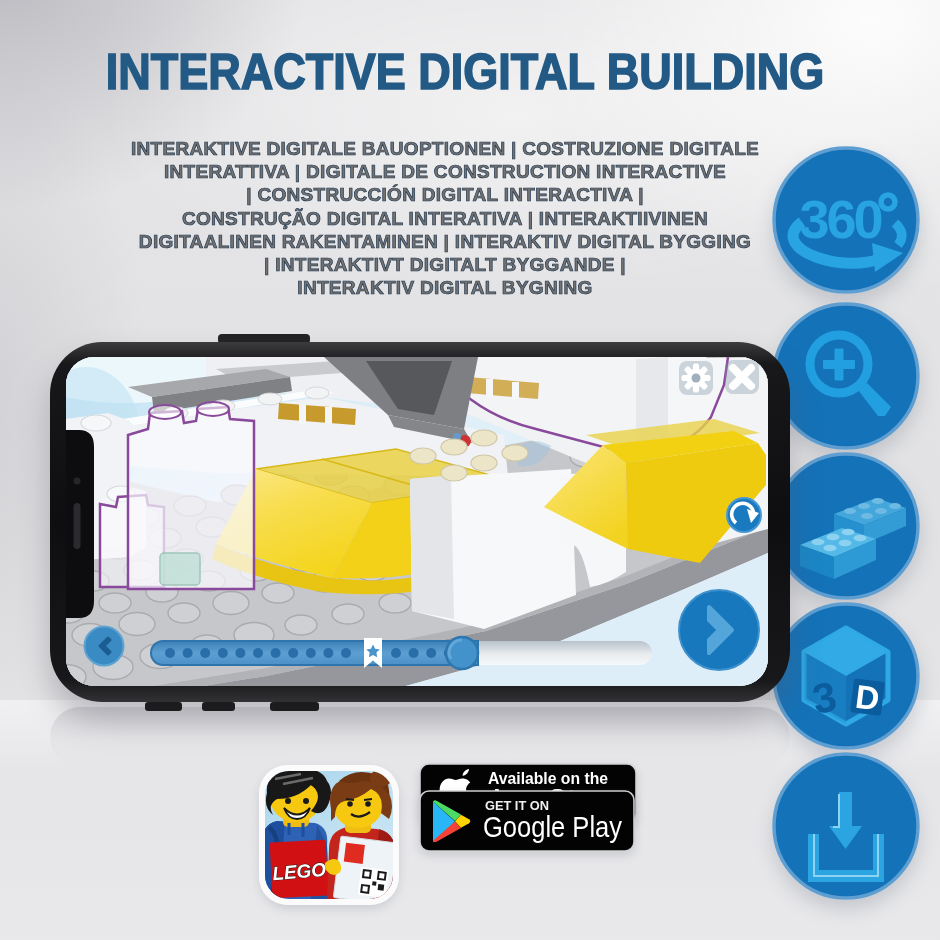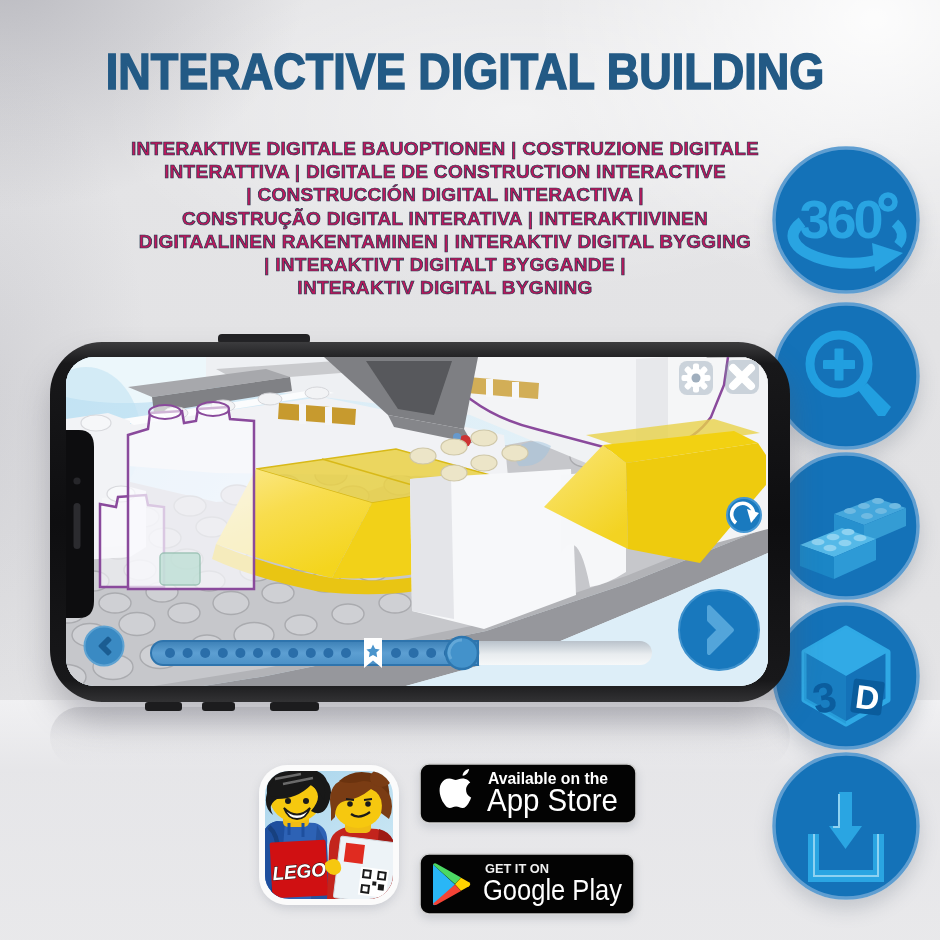--- a/index.html
+++ b/index.html
@@ -21,21 +21,21 @@
 </div>
 
 <div class="abs" style="left:0;top:700px;width:940px;height:240px;
   background:linear-gradient(180deg, #f4f4f6 0%, #e6e6e9 30%, #e9e9eb 100%);opacity:.8;"></div>
 
 <div class="abs" id="title" style="left:0;top:43px;width:930px;text-align:center;
   font-weight:bold;font-size:50px;color:#235a85;letter-spacing:0px;-webkit-text-stroke:1.6px #235a85;
   transform:scaleX(0.90);transform-origin:465px 0;white-space:nowrap;">INTERACTIVE DIGITAL BUILDING</div>
 
 <div class="abs" id="subs" style="left:2px;top:137px;width:886px;text-align:center;
-  font-weight:bold;font-size:19px;line-height:23.2px;color:#be185d;white-space:nowrap;letter-spacing:0.3px;
+  font-weight:bold;font-size:19px;line-height:23.2px;color:#737373;white-space:nowrap;letter-spacing:0.3px;
   -webkit-text-stroke:0.7px #22374e;transform:scaleX(1);transform-origin:443px 0;">
 INTERAKTIVE DIGITALE BAUOPTIONEN | COSTRUZIONE DIGITALE<br>
 INTERATTIVA | DIGITALE DE CONSTRUCTION INTERACTIVE<br>
 | CONSTRUCCIÓN DIGITAL INTERACTIVA |<br>
 CONSTRUÇÃO DIGITAL INTERATIVA | INTERAKTIIVINEN<br>
 DIGITAALINEN RAKENTAMINEN | INTERAKTIV DIGITAL BYGGING<br>
 | INTERAKTIVT DIGITALT BYGGANDE |<br>
 INTERAKTIV DIGITAL BYGNING
 </div>
 
@@ -454,21 +454,21 @@
   <rect x="1" y="1" width="216" height="59" rx="9" fill="#030303" stroke="#cfcfcf" stroke-width="1.6"></rect>
 
   <g fill="#ffffff" transform="translate(-5.5,-3.5) scale(1.22)">
     <path d="M40.5,13.3 c2.6-0.6 4.8-2.9 5.1-5.6 c-2.7,0.3-5.2,2.6-5.4,5.4 Z"></path>
     <path d="M40,15.5 c-2.2,0-4.2,1.3-5.4,1.3 c-1.3,0-3.2-1.2-5.3-1.2 c-2.7,0-5.2,1.6-6.6,4 c-2.8,4.9-0.7,12.1 2,16.1 c1.3,2 2.9,4.2 5,4.1 c2-0.1,2.8-1.3,5.2-1.3 c2.4,0,3.1,1.3,5.3,1.3 c2.2,0,3.6-2,4.9-4 c1.5-2.3,2.1-4.5,2.2-4.6 c-0.1-0.1-4.2-1.6-4.2-6.4 c0-4,3.3-5.9,3.4-6 c-1.8-2.7-4.7-3.2-5.7-3.3 C43.1,15.2 41.1,15.5 40,15.5 Z"></path>
   </g>
   <text x="69" y="21" font-family="Liberation Sans,sans-serif" font-weight="bold" font-size="16" fill="#fff" textLength="120" lengthAdjust="spacingAndGlyphs">Available on the</text>
   <text x="68" y="47.5" font-family="Liberation Sans,sans-serif" font-size="32" fill="#fff" textLength="131" lengthAdjust="spacingAndGlyphs">App Store</text>
 </svg></div>
 
-<div class="abs" id="gplay" style="left:419px;top:853px;width:216px;height:62px;border-radius:10px;box-shadow:0 4px 8px rgba(120,128,142,0.25);">
+<div class="abs" id="gplay" style="left:419px;top:790px;width:216px;height:62px;border-radius:10px;box-shadow:0 4px 8px rgba(120,128,142,0.25);">
 <svg width="216" height="62" viewBox="0 0 216 62">
   <rect x="1" y="1" width="214" height="60" rx="9" fill="#030303" stroke="#cfcfcf" stroke-width="1.6"></rect>
 
   <g>
     <path d="M14,11.5 L14,50.5 Q14,53 16.3,51.8 L36,31.5 Z" fill="#29b6f6"></path>
     <path d="M14,11.5 Q15.5,9.5 18,11 L42,24.5 L36,31 Z" fill="#4cd964"></path>
     <path d="M36,31.5 L42,38 L18,51.5 Q15.5,53 14,50.8 Z" fill="#f44336"></path>
     <path d="M36,31.3 L42,24.8 L50,29.3 Q52.5,31.3 50,33.3 L42,37.8 Z" fill="#ffd400"></path>
   </g>
   <text x="66" y="19.5" font-family="Liberation Sans,sans-serif" font-weight="bold" font-size="12.5" fill="#f0f0f0" textLength="64" lengthAdjust="spacingAndGlyphs">GET IT ON</text>

